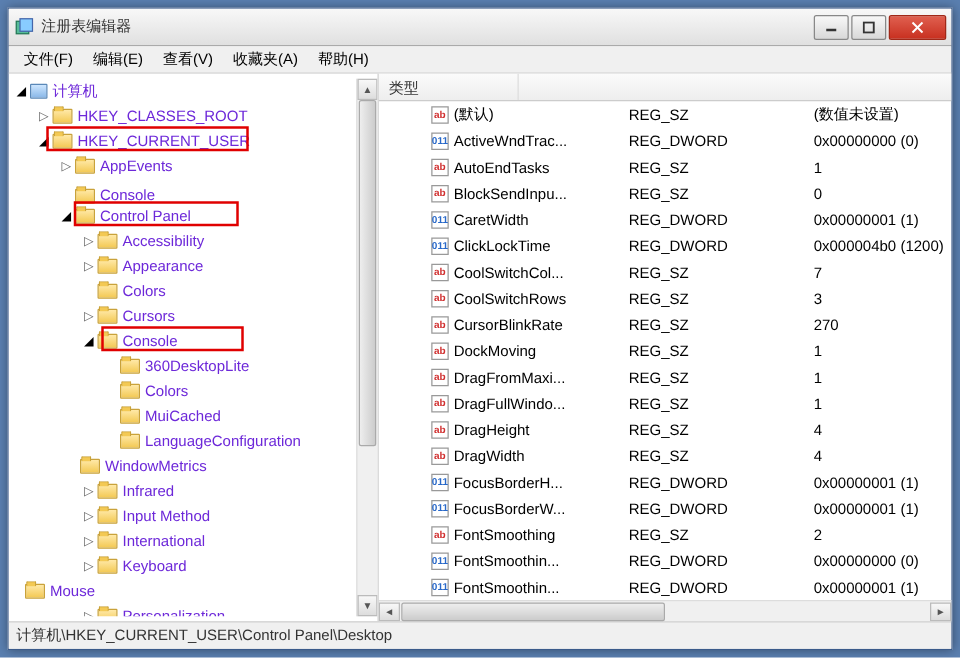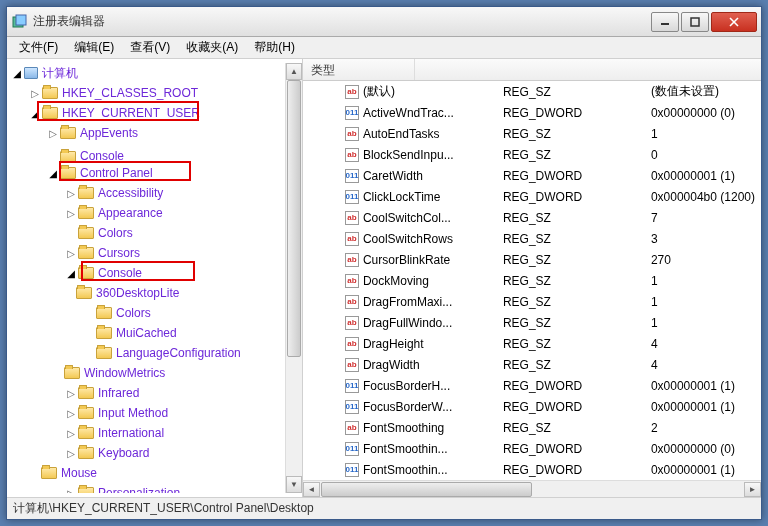--- a/index.html
+++ b/index.html
@@ -139,21 +139,21 @@
             <div class="tree-row" style="padding-left: 58px;">
               <span class="tree-arrow">▷</span>
               <span class="folder-icon" style="margin-right: 4px;"></span>
               <span class="tree-label">Cursors</span>
             </div>
             <div class="tree-row" style="padding-left: 58px;">
               <span class="tree-arrow" style="color: rgb(0, 0, 0);">◢</span>
               <span class="folder-icon" style="margin-right: 4px;"></span>
               <span class="tree-label">Console</span>
             </div>
-            <div class="tree-row" style="padding-left: 56px;">
+            <div class="tree-row" style="padding-left: 76px;">
               <span class="tree-arrow"></span>
               <span class="folder-icon" style="margin-right: 4px;"></span>
               <span class="tree-label">360DesktopLite</span>
             </div>
             <div class="tree-row" style="padding-left: 76px;">
               <span class="tree-arrow"></span>
               <span class="folder-icon" style="margin-right: 4px;"></span>
               <span class="tree-label">Colors</span>
             </div>
             <div class="tree-row" style="padding-left: 76px;">
@@ -184,21 +184,21 @@
             <div class="tree-row" style="padding-left: 58px;">
               <span class="tree-arrow">▷</span>
               <span class="folder-icon" style="margin-right: 4px;"></span>
               <span class="tree-label">International</span>
             </div>
             <div class="tree-row" style="padding-left: 58px;">
               <span class="tree-arrow">▷</span>
               <span class="folder-icon" style="margin-right: 4px;"></span>
               <span class="tree-label">Keyboard</span>
             </div>
-            <div class="tree-row" style=" margin-left: 21px;">
+            <div class="tree-row" style="">
               <span class="tree-arrow"></span>
               <span class="folder-icon" style="margin-right: 4px;"></span>
               <span class="tree-label">Mouse</span>
             </div>
             <div class="tree-row" style="padding-left: 58px;">
               <span class="tree-arrow">▷</span>
               <span class="folder-icon" style="margin-right: 4px;"></span>
               <span class="tree-label">Personalization</span>
             </div>
           </div>

